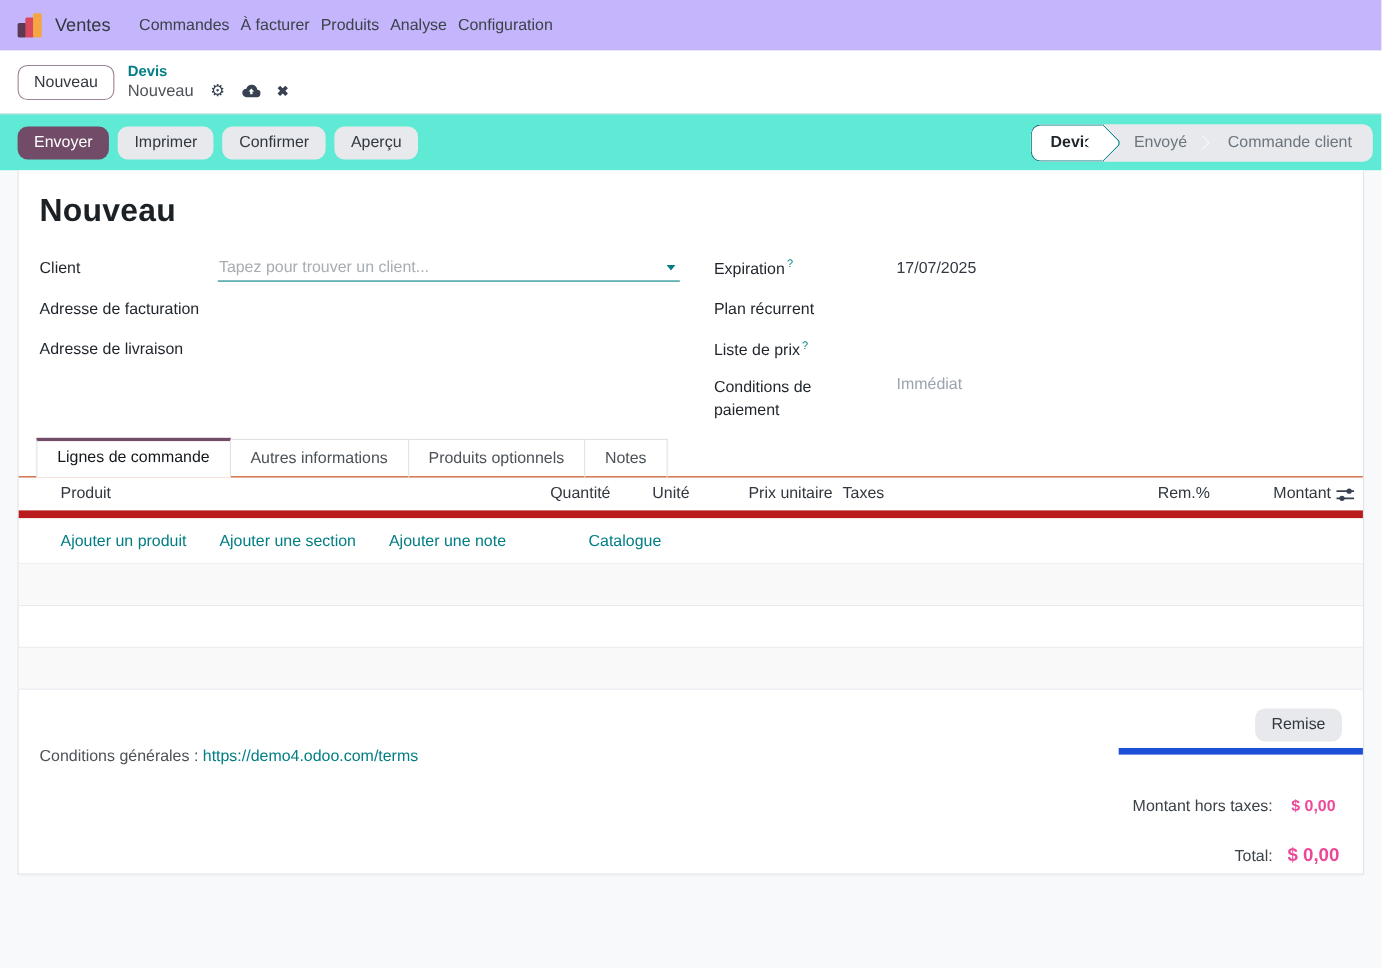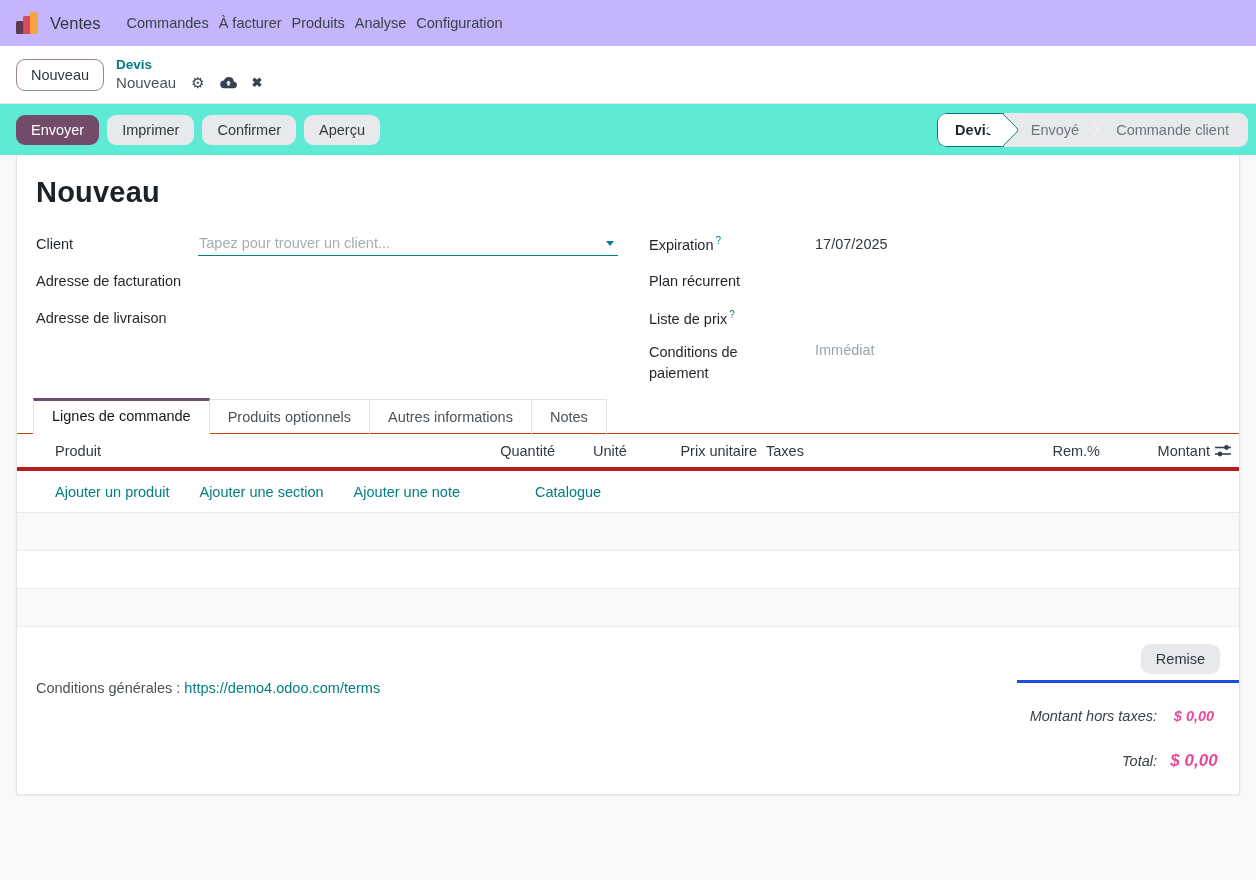--- a/index.html
+++ b/index.html
@@ -106,41 +106,41 @@
     padding:9px 18px 9px 18px; font-size:14.5px; color:#4b5258; cursor:pointer; background:transparent;
   }
   .tab + .tab { border-left:none; }
   .tab.active {
     background:#fff; border-top:3px solid #714B67; color:#14181c;
     padding-top:7px; border-bottom:1px solid #fff;
   }
 
   
   .ol-table { width:100%; }
-  .ol-header { display:flex; align-items:center; height:37px; border-bottom:4px solid #b91c1c; font-size:14.5px; font-weight:500; color:#32383f; }
+  .ol-header { display:flex; align-items:center; height:37px; border-bottom:7px solid #b91c1c; font-size:14.5px; font-weight:500; color:#32383f; }
   .c-product  { width:438px; padding-left:38px; text-align:left; }
   .c-qty      { width:100px; text-align:right; }
   .c-unit     { width:85px;  padding-left:38px; text-align:left; }
   .c-price    { width:117px; text-align:right; }
   .c-taxes    { width:243px; padding-left:9px; text-align:left; }
   .c-rem      { width:100px; text-align:right; }
   .c-amount   { width:110px; text-align:right; }
   .c-gear     { width:28px; display:flex; justify-content:flex-end; padding-right:6px; cursor:pointer; }
   .ol-addrow { display:flex; align-items:center; height:42px; border-bottom:1px solid #e9ecef; padding-left:38px; font-size:14.5px; }
   .ol-link { color:#017e84; text-decoration:none; cursor:pointer; margin-right:30px; }
   .ol-link.catalog { margin-left:45px; }
   .ol-empty { height:38px; border-bottom:1px solid #e9ecef; }
   .ol-empty.odd { background:#f9f9fa; }
 
   
   .discount-row { display:flex; justify-content:flex-end; padding:17px 19px 0 0; }
   .footer-flex { display:flex; justify-content:space-between; align-items:flex-start; padding:6px 0 0 19px; }
   .terms-line { font-size:14.5px; color:#4b5258; }
   .terms-link { color:#017e84; text-decoration:none; cursor:pointer; }
-  .totals { width:222px; border-top:3px solid #1d4ed8; padding-top:0;font-style:italic; }
+  .totals { width:222px; border-top:6px solid #1d4ed8; padding-top:14px; }
   .tot-row { display:flex; align-items:baseline; justify-content:flex-end; padding:2px 8px 2px 0; }
   .tot-label { font-size:14.5px; color:#3b4248; }
   .tot-value { width:74px; text-align:center; font-weight:700; color:#ec4899; font-size:14.5px;margin-top:23px; }
   .tot-row.grand .tot-value { font-size:17px; }
   .tot-row.grand .tot-label { font-size:14.5px; }
 </style>
 </head>
 <body>
 
 <header class="topnav">
@@ -235,22 +235,22 @@
         </div>
         <div class="field-row row-payment">
           <span class="f-label label-wrap">Conditions de paiement</span>
           <span class="f-value f-placeholder" style="margin-left:36px;">Immédiat</span>
         </div>
       </div>
     </div>
 
     <div class="notebook-header">
       <div class="tab active">Lignes de commande</div>
+      <div class="tab">Autres informations</div>
       <div class="tab">Produits optionnels</div>
-      <div class="tab">Autres informations</div>
       <div class="tab">Notes</div>
     </div>
 
     <div class="ol-table">
       <div class="ol-header">
         <span class="c-product">Produit</span>
         <span class="c-qty">Quantité</span>
         <span class="c-unit">Unité</span>
         <span class="c-price">Prix unitaire</span>
         <span class="c-taxes">Taxes</span>

